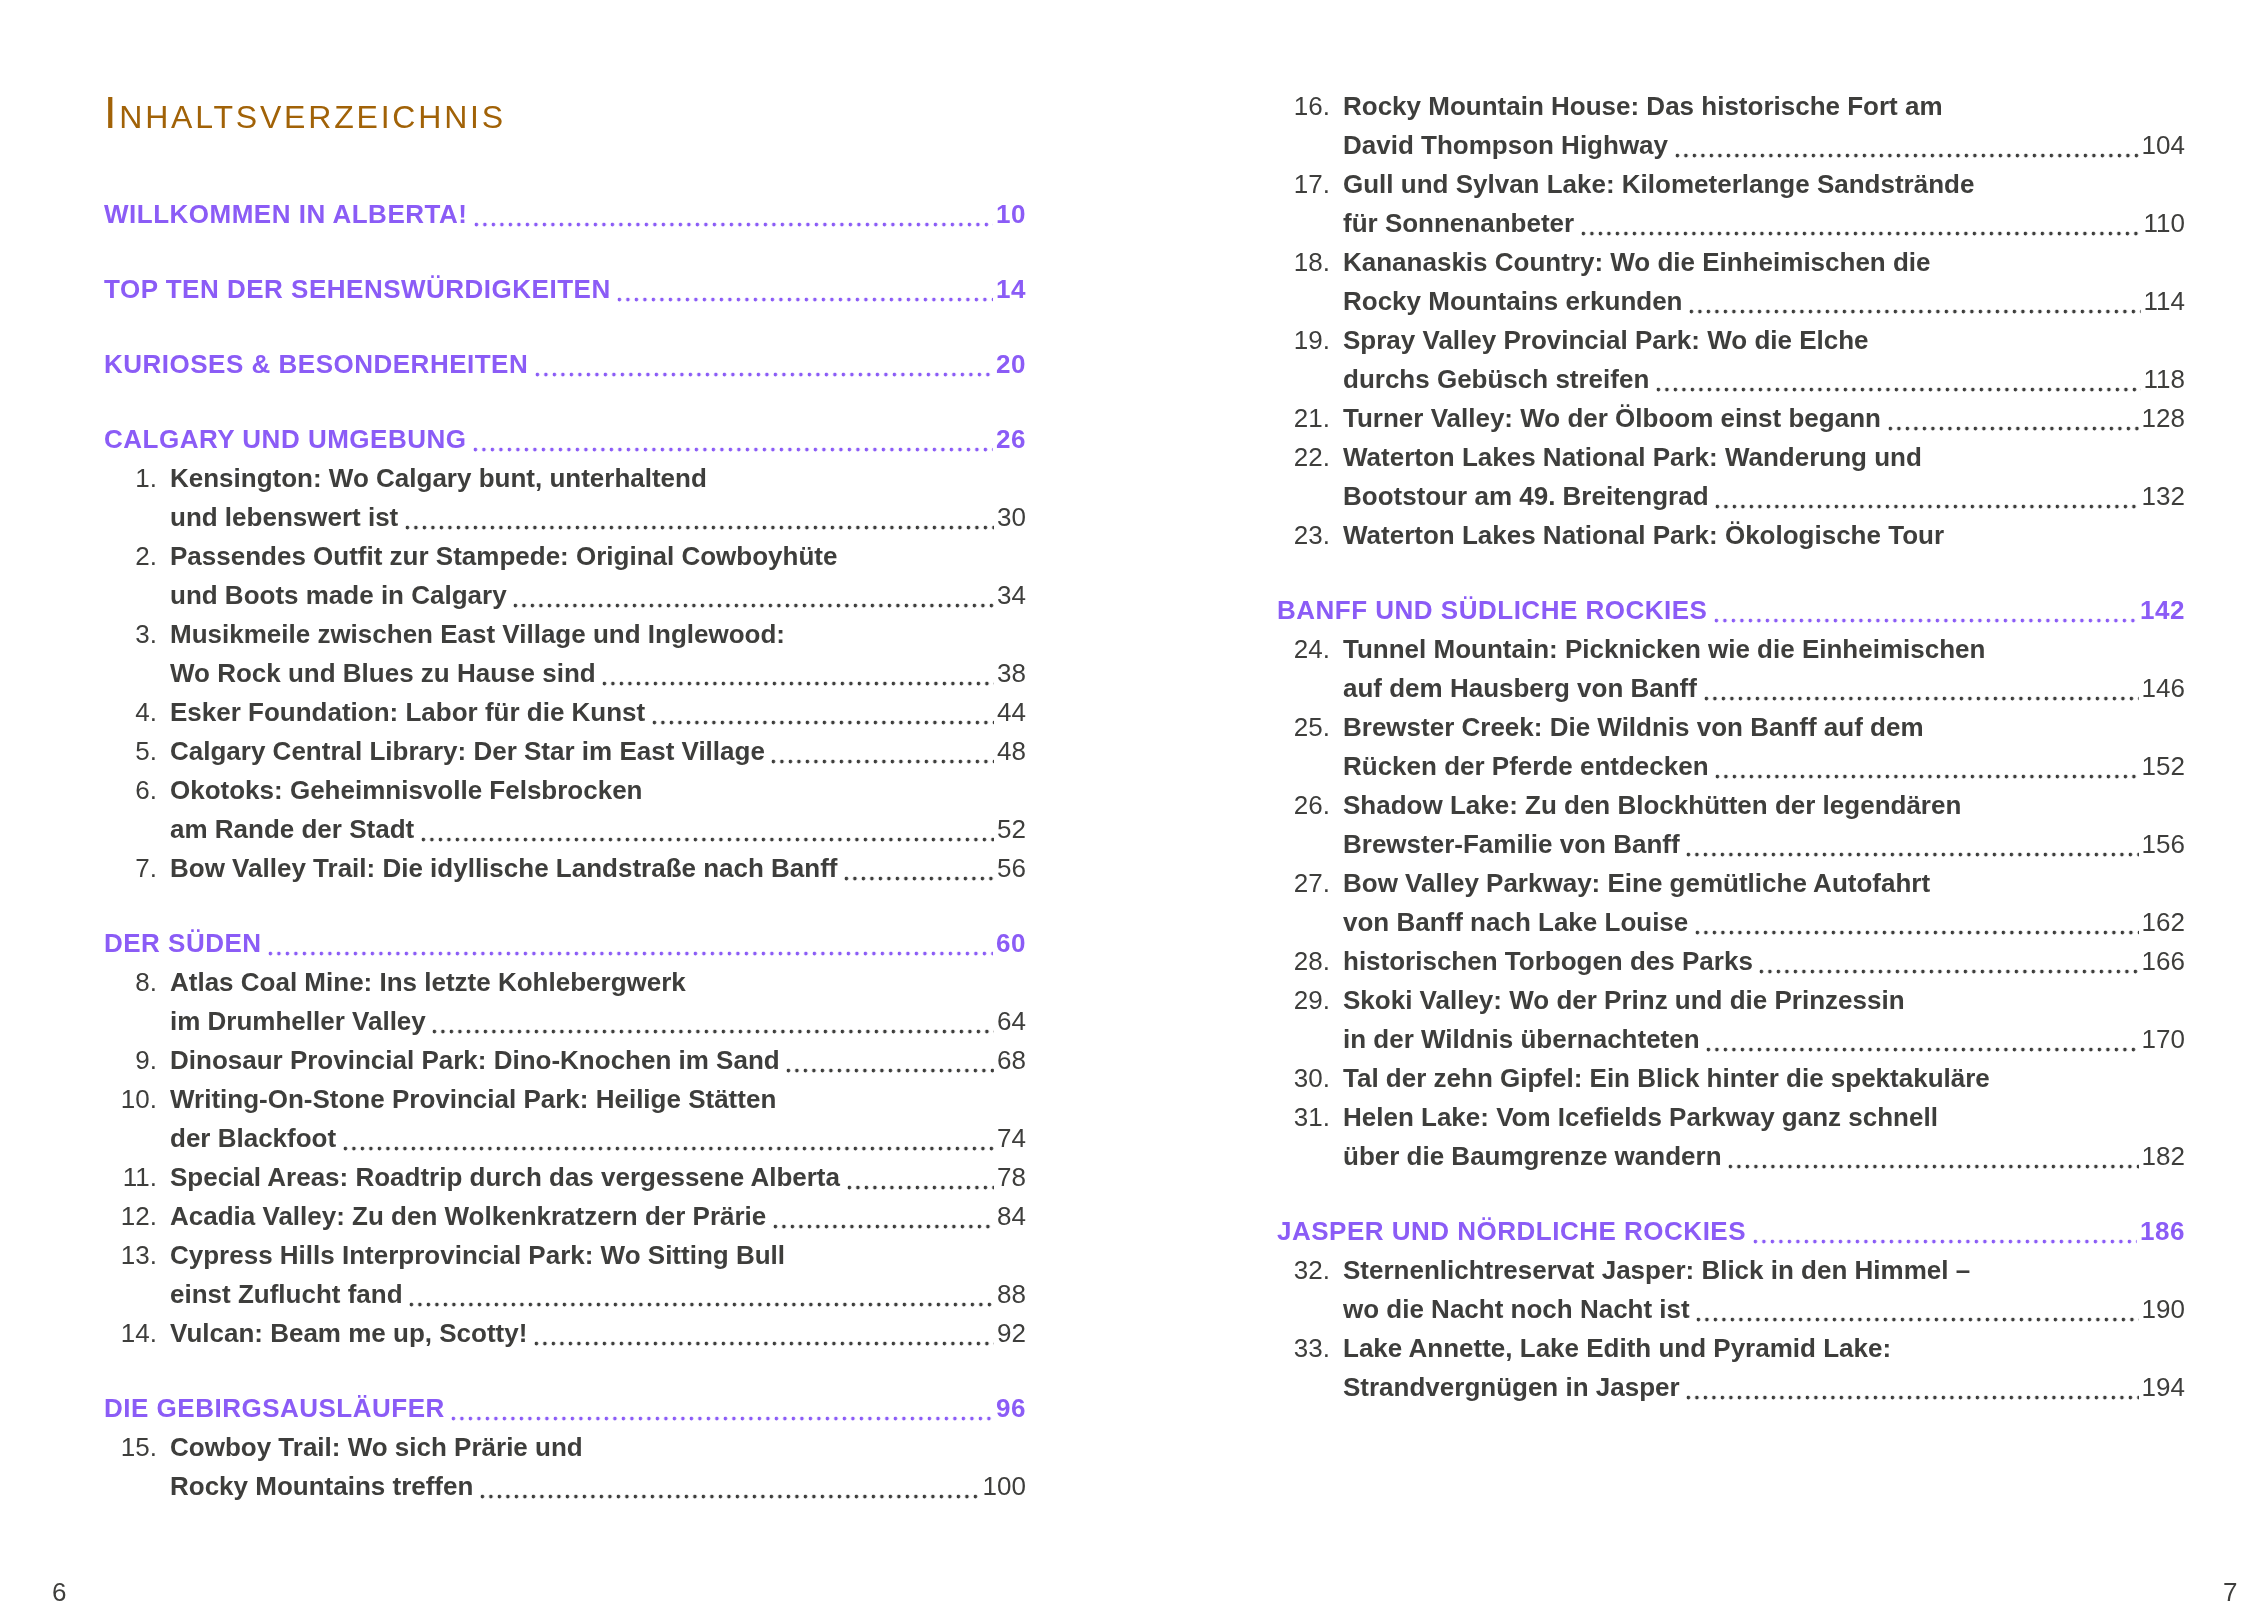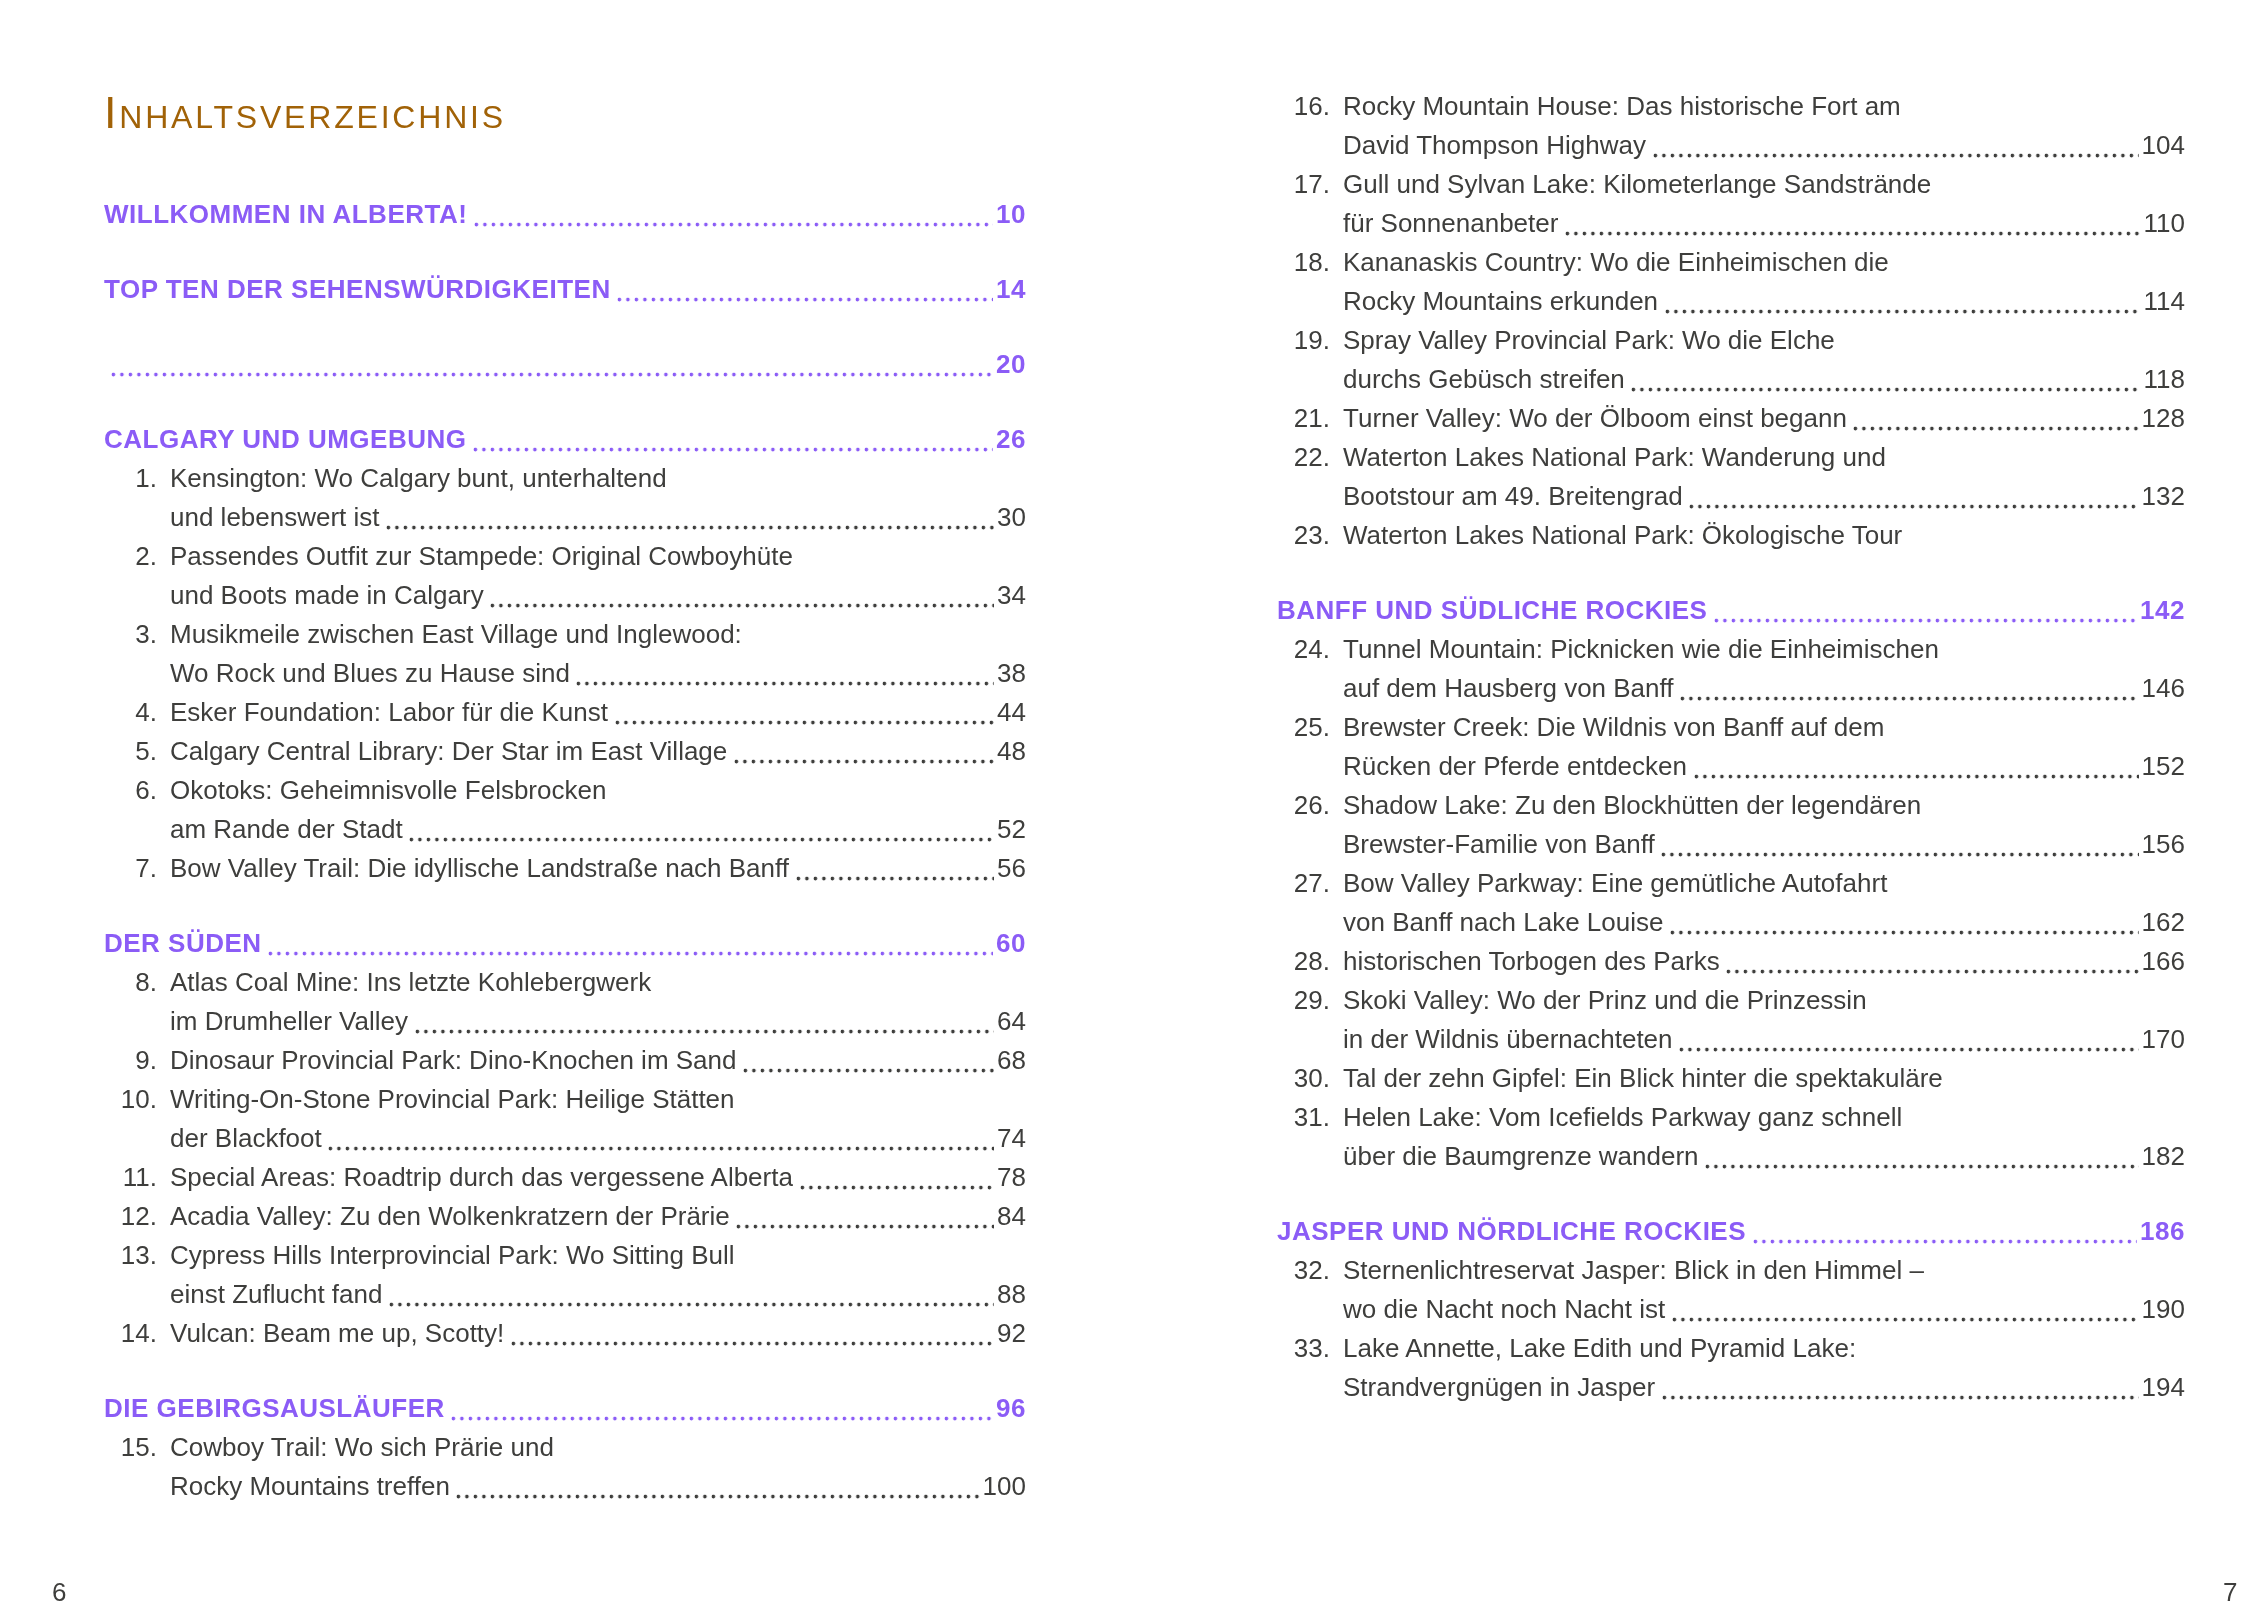--- a/index.html
+++ b/index.html
@@ -42,21 +42,21 @@
   .heading .label { white-space: nowrap; }
 
   .entry { display: flex; }
   .num {
     flex: none;
     width: 53px;
     text-align: right;
     margin-right: 13px;
   }
   .entry-lines { flex: 1; min-width: 0; }
-  .txt { white-space: nowrap; }
+  .txt { white-space: nowrap; font-weight: bold; }
 
   .leader {
     flex: 1;
     min-width: 22.6px;
     height: 4.7px;
     margin: 0 2.8px 7.5px 6.6px;
     align-self: flex-end;
     background-image: radial-gradient(circle at 2.4px 2.4px, currentColor 1.6px, transparent 2.1px);
     background-size: 8.5px 4.7px;
     background-repeat: repeat-x;
@@ -89,20 +89,21 @@
         </div>
         <div class="block">
           <div class="row heading">
             <span class="label">TOP TEN DER SEHENSWÜRDIGKEITEN</span>
             <span class="leader"></span>
             <span class="pg">14</span>
           </div>
         </div>
         <div class="block">
           <div class="row heading">
+            <span class="label">KURIOSES &amp; BESONDERHEITEN</span>
             <span class="leader"></span>
             <span class="pg">20</span>
           </div>
         </div>
         <div class="block">
           <div class="row heading">
             <span class="label">CALGARY UND UMGEBUNG</span>
             <span class="leader"></span>
             <span class="pg">26</span>
           </div>

